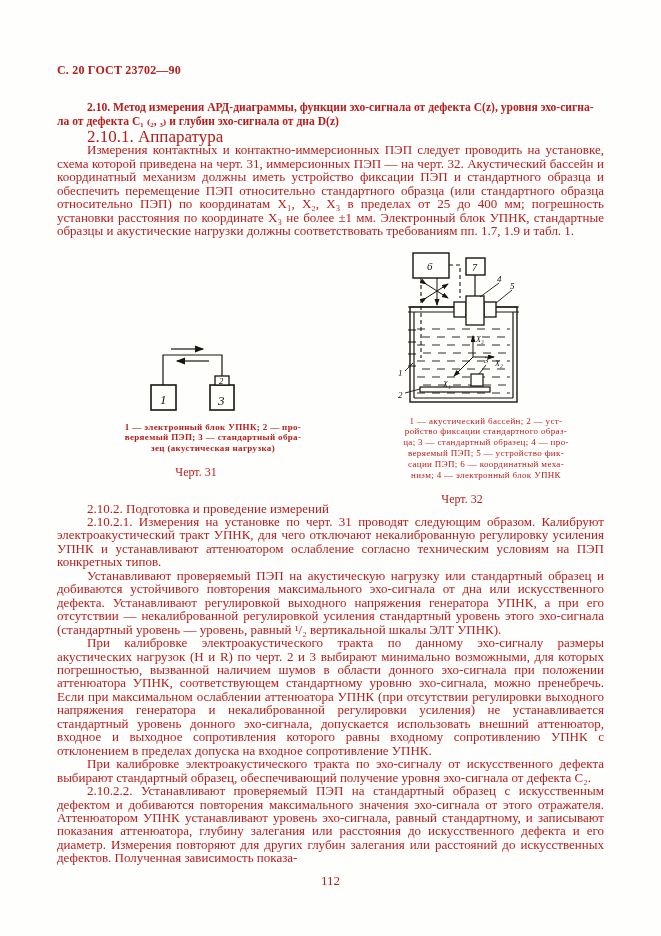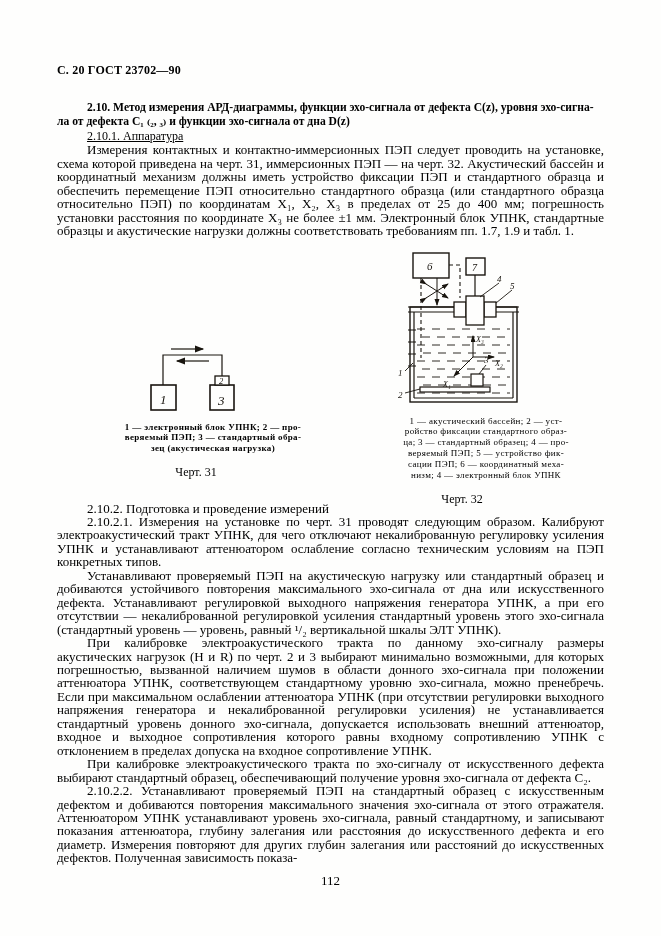--- a/index.html
+++ b/index.html
@@ -1,25 +1,25 @@
 <!DOCTYPE html>
 <html><head>
 <meta charset="utf-8">
 <style>
   html,body{margin:0;padding:0;background:#ffffff;}
   .page{
-    width:661px;height:936px;background:#fefefd;color:#000000;
+    width:661px;height:936px;background:#fefefd;color:#b91c1c;
     font-family:"Liberation Serif","DejaVu Serif",serif;
     position:relative;overflow:hidden;
   }
   .content{padding:63px 57px 0 57px;}
   .doc-header{font-weight:bold;font-size:12px;letter-spacing:0.2px;}
   .heading{margin-top:23px;font-weight:bold;font-size:11.6px;line-height:14px;}
   .heading .l1{text-indent:30px;}
-  .sub-title{font-size:12px;line-height:13.4px;text-indent:30px;margin-top:1px;text-decoration:underline;}
+  .sub-title{font-size:17px;line-height:13.4px;text-indent:30px;margin-top:1px;}
   p.body{margin:0;font-size:13px;line-height:13.45px;text-align:justify;text-indent:30px;}
   .fig-row{position:relative;height:252px;margin-top:12px;}
   .figure{position:absolute;text-align:center;}
   .fig31{left:45px;top:88px;width:222px;}
   .fig32{left:320px;top:0;width:218px;}
   .fig31 .svg-wrap{margin-right:30px;}
   .fig32 .svg-wrap{margin-right:46px;}
   .fig-caption{font-size:9px;line-height:10.9px;letter-spacing:0.35px;margin-top:4px;}
   .fig31 .fig-caption{margin-top:6px;font-weight:bold;}
   .fig-label{margin-top:11px;font-size:12px;}
@@ -32,21 +32,21 @@
 </head>
 <body>
 
 <div class="page">
   <div class="content">
 
     <div class="doc-header">С. 20 ГОСТ 23702—90</div>
 
     <div class="heading">
       <div class="l1">2.10. Метод измерения АРД-диаграммы, функции эхо-сигнала от дефекта С(z), уровня эхо-сигна-</div>
-      <div class="l2">ла от дефекта С₁ ₍₂, ₃₎ и функции эхо-сигнала от дна D(z)</div>
+      <div class="l2">ла от дефекта С₁ ₍₂, ₃₎ и глубин эхо-сигнала от дна D(z)</div>
     </div>
 
     <div class="sub-title">2.10.1. Аппаратура</div>
 
     <p class="body">Измерения контактных и контактно-иммерсионных ПЭП следует проводить на установке, схема которой приведена на черт. 31, иммерсионных ПЭП — на черт. 32. Акустический бассейн и координатный механизм должны иметь устройство фиксации ПЭП и стандартного образца и обеспечить перемещение ПЭП относительно стандартного образца (или стандартного образца относительно ПЭП) по координатам X₁, X₂, X₃ в пределах от 25 до 400 мм; погрешность установки расстояния по координате X₃ не более ±1 мм. Электронный блок УПНК, стандартные образцы и акустические нагрузки должны соответствовать требованиям пп. 1.7, 1.9 и табл. 1.</p>
 
     <div class="fig-row">
 
       <div class="figure fig31">
         <div class="svg-wrap">

